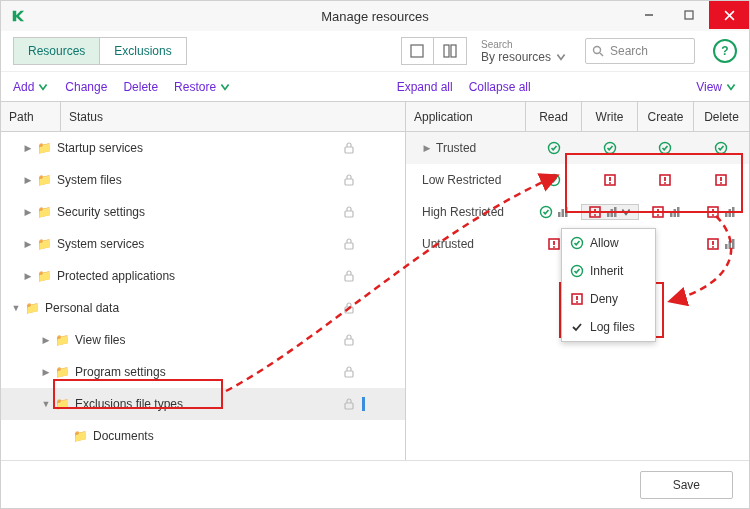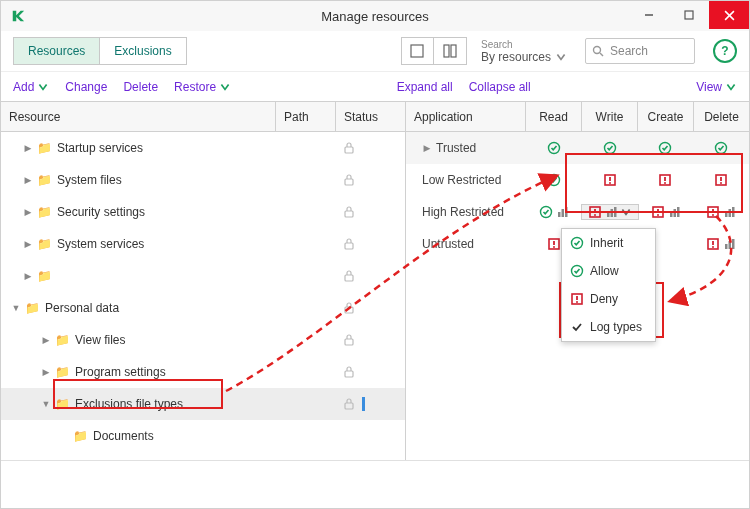--- a/index.html
+++ b/index.html
@@ -154,21 +154,20 @@
         <svg class="sicon" viewBox="0 0 10 10">
           <path d="M2 3 L5 7 L8 3" fill="none" stroke="#19a05e" stroke-width="1.4"></path>
         </svg>
       </span>
 </div>
 
 <div class="content">
 
   <div class="left">
     <div class="hdr">
-      <div class="col-resource">Resource</div>
       <div class="col-path">Path</div>
       <div class="col-status">Status</div>
     </div>
     <div class="treebody">
       <div class="row">
         <div class="rescell">
               <span class="indent1"></span>
               <span class="chev">▶</span>
               <span class="folder">📁</span>
               <span>Startup services</span>
@@ -224,20 +223,21 @@
                 <rect x="3" y="6" width="8" height="6" rx="1" fill="none" stroke="#bbb" stroke-width="1.2"></rect>
                 <path d="M5 6 V4 a2 2 0 0 1 4 0 V6" fill="none" stroke="#bbb" stroke-width="1.2"></path>
               </svg>
             </div>
       </div>
       <div class="row">
         <div class="rescell">
               <span class="indent1"></span>
               <span class="chev">▶</span>
               <span class="folder">📁</span>
+              <span>Protected applications</span>
             </div>
         <div class="pathcell"></div>
             <div class="statcell">
               <svg class="ico" viewBox="0 0 14 14">
                 <rect x="3" y="6" width="8" height="6" rx="1" fill="none" stroke="#bbb" stroke-width="1.2"></rect>
                 <path d="M5 6 V4 a2 2 0 0 1 4 0 V6" fill="none" stroke="#bbb" stroke-width="1.2"></path>
               </svg>
             </div>
       </div>
       <div class="row">
@@ -465,49 +465,50 @@
               </svg>
             </div>
       </div>
 
       <div class="dropdown" style="left:155px; top:96px;">
         <div class="opt">
               <svg class="ico" viewBox="0 0 14 14">
                 <circle cx="7" cy="7" r="5.5" fill="none" stroke="#19a05e" stroke-width="1.4"></circle>
                 <path d="M4.5 7 L6.2 8.8 L9.5 5" fill="none" stroke="#19a05e" stroke-width="1.6"></path>
               </svg>
+              <span>Allow</span>
+            </div>
+        <div class="opt">
+              <svg class="ico" viewBox="0 0 14 14">
+                <circle cx="7" cy="7" r="5.5" fill="none" stroke="#19a05e" stroke-width="1.4"></circle>
+                <path d="M4.5 7 L6.2 8.8 L9.5 5" fill="none" stroke="#19a05e" stroke-width="1.6"></path>
+              </svg>
               <span>Inherit</span>
             </div>
         <div class="opt">
               <svg class="ico" viewBox="0 0 14 14">
-                <circle cx="7" cy="7" r="5.5" fill="none" stroke="#19a05e" stroke-width="1.4"></circle>
-                <path d="M4.5 7 L6.2 8.8 L9.5 5" fill="none" stroke="#19a05e" stroke-width="1.6"></path>
-              </svg>
-              <span>Allow</span>
+                <rect x="2" y="2" width="10" height="10" fill="none" stroke="#d02030" stroke-width="1.6"></rect>
+                <line x1="7" y1="4" x2="7" y2="8" stroke="#d02030" stroke-width="1.8"></line>
+                <circle cx="7" cy="10" r="1" fill="#d02030"></circle>
+              </svg>
+              <span>Deny</span>
             </div>
         <div class="opt">
               <svg class="ico" viewBox="0 0 14 14">
-                <rect x="2" y="2" width="10" height="10" fill="none" stroke="#d02030" stroke-width="1.6"></rect>
-                <line x1="7" y1="4" x2="7" y2="8" stroke="#d02030" stroke-width="1.8"></line>
-                <circle cx="7" cy="10" r="1" fill="#d02030"></circle>
-              </svg>
-              <span>Deny</span>
-            </div>
-        <div class="opt">
-              <svg class="ico" viewBox="0 0 14 14">
                 <path d="M3 7 L6 10 L11 4" fill="none" stroke="#333" stroke-width="1.8"></path>
               </svg>
-              <span>Log types</span>
+              <span>Log files</span>
             </div>
       </div>
     </div>
   </div>
 </div>
 
 <div class="btnrow">
+  <div class="btn">Save</div>
 </div>
 
 <div class="redbox" style="left:52px; top:378px; width:170px; height:30px;"></div>
 <div class="redbox" style="left:564px; top:152px; width:178px; height:60px;"></div>
 <div class="redbox" style="left:558px; top:281px; width:105px; height:56px;"></div>
 
 <svg class="arrow" style="left:0;top:0;width:750px;height:509px;">
   <defs>
     <marker id="ah" viewBox="0 0 10 10" refX="8" refY="5" markerWidth="8" markerHeight="8" orient="auto">
           <path d="M0 0 L10 5 L0 10 Z" fill="#e02020"></path>

